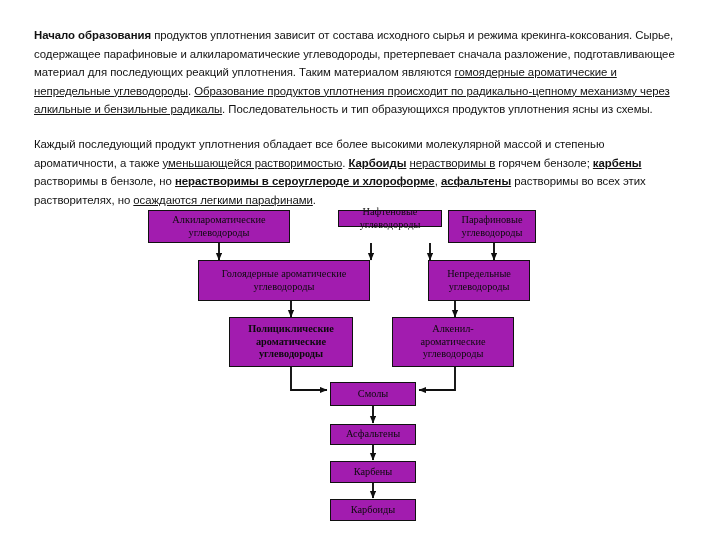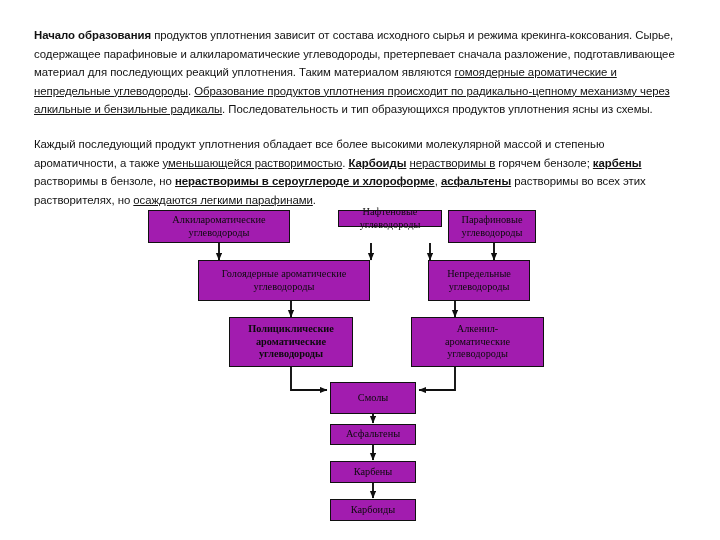--- a/index.html
+++ b/index.html
@@ -159,29 +159,29 @@
     </div>
 
     <div class="dbox" style="left:229px; top:121px; width:124px; height:50px;font-weight:bold;">
       <span>
         <span>Полициклические</span>
         <span>ароматические</span>
         <span>углеводороды</span>
       </span>
     </div>
 
-    <div class="dbox" style="left:392px; top:121px; width:133px; height:50px;margin-left:19px;">
+    <div class="dbox" style="left:392px; top:121px; width:122px; height:50px;">
       <span>
         <span>Алкенил-</span>
         <span>ароматические</span>
         <span>углеводороды</span>
       </span>
     </div>
 
-    <div class="dbox" style="left:330px; top:186px; width:86px; height:32px;">
+    <div class="dbox" style="left:330px; top:186px; width:86px; height:24px;">
       <span>Смолы</span>
     </div>
 
     <div class="dbox" style="left:330px; top:228px; width:86px; height:21px;">
       <span>Асфальтены</span>
     </div>
 
     <div class="dbox" style="left:330px; top:265px; width:86px; height:22px;">
       <span>Карбены</span>
     </div>

